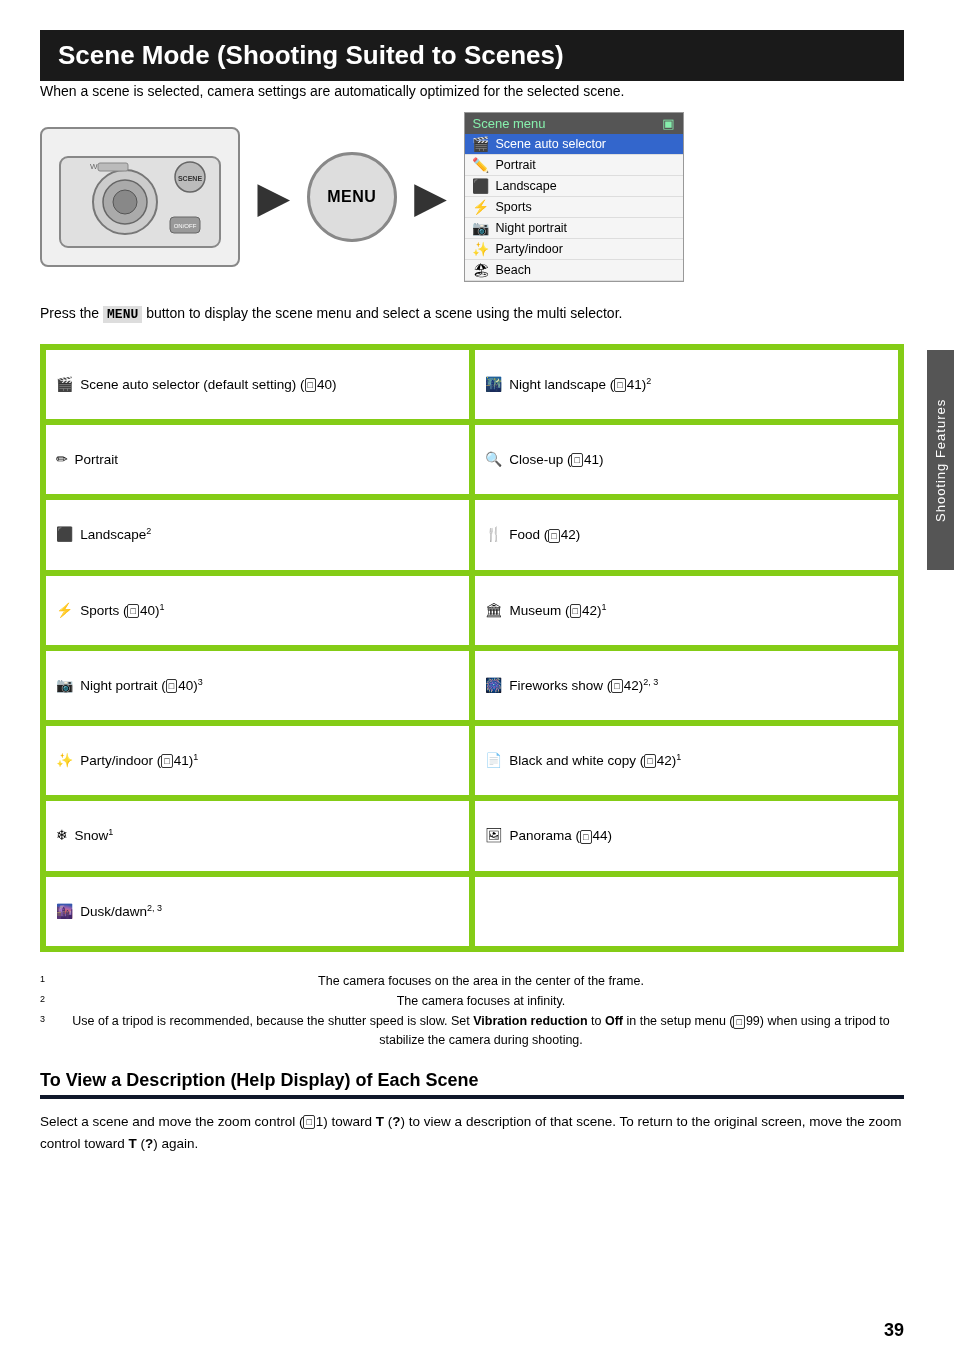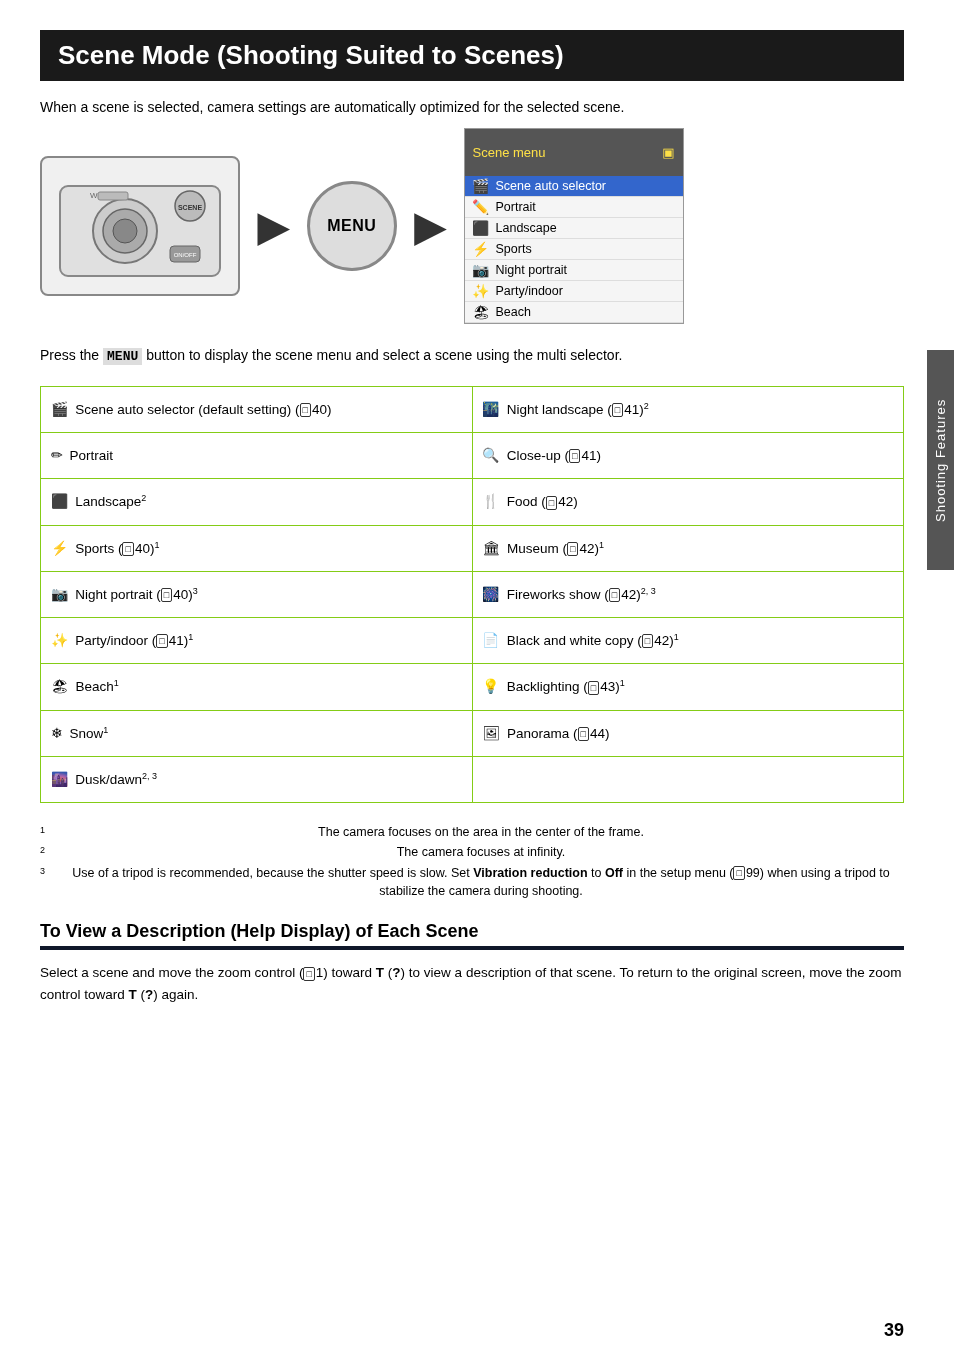--- a/index.html
+++ b/index.html
@@ -12,21 +12,21 @@
       min-height: 1345px;
       position: relative;
       padding: 30px 50px 30px 40px;
     }
     .page-title {
       background: #1a1a1a;
       color: #fff;
       font-size: 26px;
       font-weight: bold;
       padding: 10px 18px;
-      margin-bottom: 16px;
+      margin-bottom: 0;
       display: inline-block;
       width: 100%;
     }
     .intro-text {
       font-size: 14px;
       margin-bottom: 10px;
       line-height: 1.5;
     }
     .diagram-section {
       display: flex;
@@ -69,22 +69,22 @@
       letter-spacing: 0.5px;
     }
     .scene-menu-box {
       border: 1px solid #999;
       background: #f5f5f5;
       width: 220px;
       font-size: 12.5px;
     }
     .scene-menu-title {
       background: #555;
-      color: #fde047;
-      padding: 16px 8px;
+      color: #86efac;
+      padding: 3px 8px;
       display: flex;
       justify-content: space-between;
       font-size: 13px;
     }
     .scene-menu-item {
       padding: 2px 8px;
       display: flex;
       align-items: center;
       gap: 5px;
       border-bottom: 1px solid #ddd;
@@ -108,22 +108,22 @@
       background: #ddd;
       padding: 1px 4px;
       font-size: 13px;
     }
     .features-table {
       width: 100%;
       border-collapse: collapse;
       margin-bottom: 20px;
     }
     .features-table td {
-      border: 1px solid #84cc16;
-      padding: 12px 10px;
+      border: 6px solid #84cc16;
+      padding: 24px 10px;
       font-size: 13.5px;
       vertical-align: top;
       line-height: 1.5;
       width: 50%;
     }
     sup {
       font-size: 9px;
       vertical-align: super;
     }
     .footnotes {
@@ -340,30 +340,20 @@
       <td>
         <span class="icon-symbol">✨</span>
         Party/indoor (<span class="small-box-icon">□</span>41)<sup>1</sup>
       </td>
       <td>
         <span class="icon-symbol">📄</span>
         Black and white copy (<span class="small-box-icon">□</span>42)<sup>1</sup>
       </td>
     </tr>
 
-    <tr>
-      <td>
-        <span class="icon-symbol">🏖</span>
-        Beach<sup>1</sup>
-      </td>
-      <td>
-        <span class="icon-symbol">💡</span>
-        Backlighting (<span class="small-box-icon">□</span>43)<sup>1</sup>
-      </td>
-    </tr>
 
     <tr>
       <td>
         <span class="icon-symbol">❄</span>
         Snow<sup>1</sup>
       </td>
       <td>
         <span class="icon-symbol">🖼</span>
         Panorama (<span class="small-box-icon">□</span>44)
       </td>

